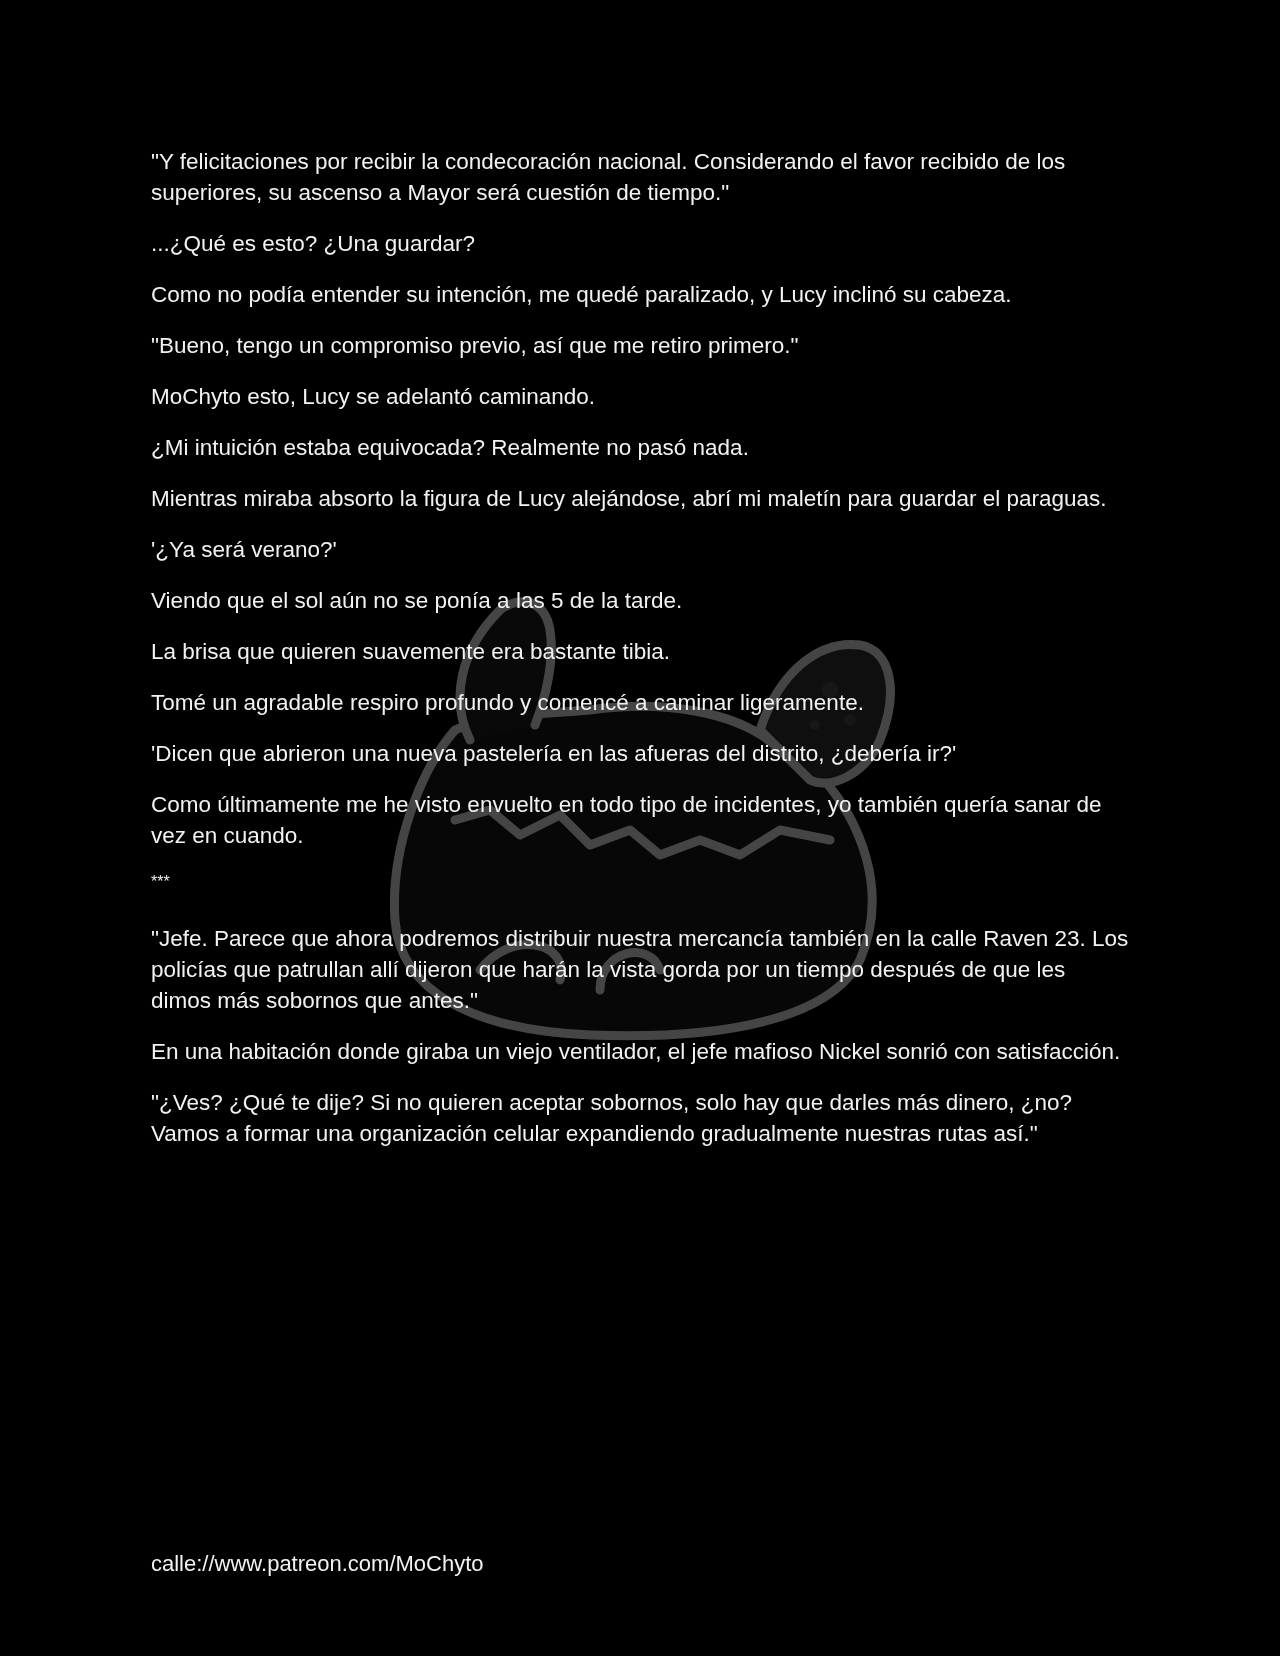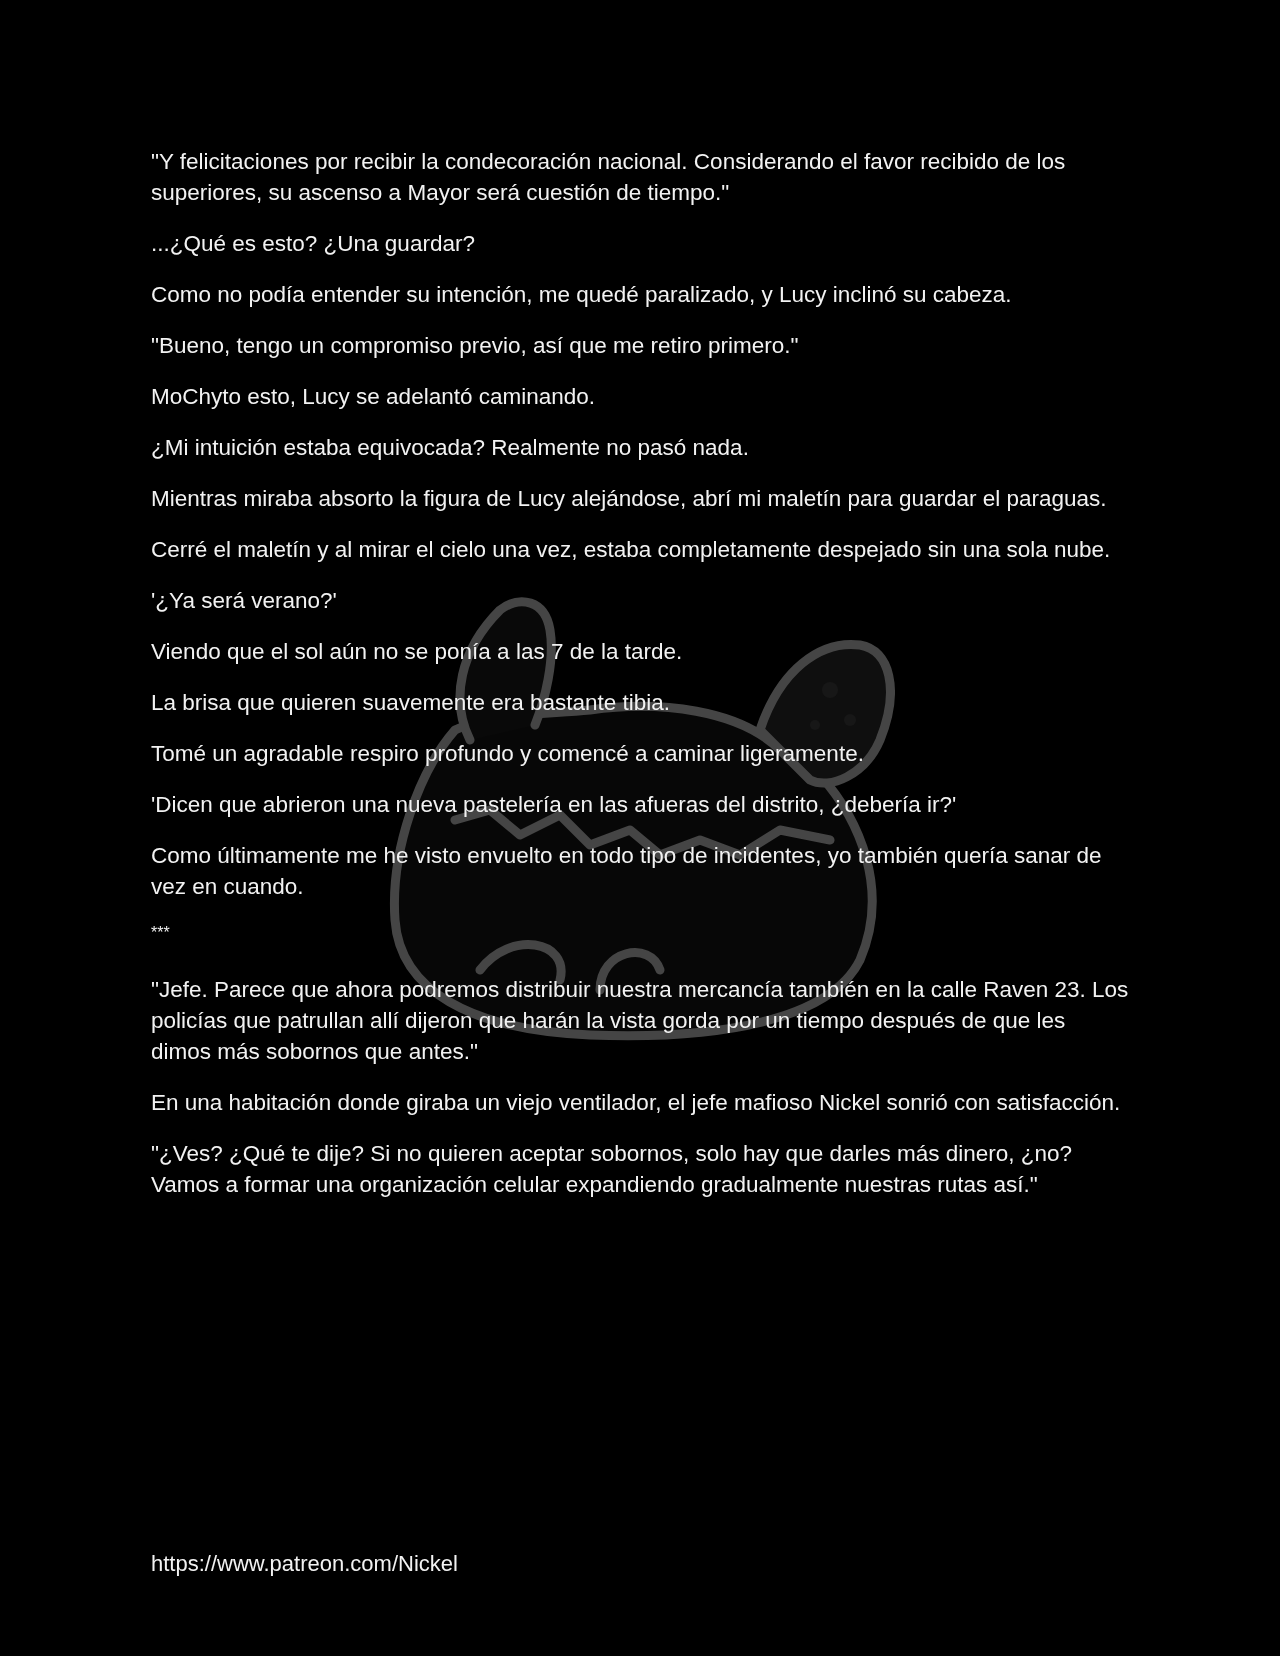--- a/index.html
+++ b/index.html
@@ -87,26 +87,25 @@
 </svg>
 
 <div class="page">
   <p class="para">"Y felicitaciones por recibir la condecoración nacional. Considerando el favor recibido de los superiores, su ascenso a Mayor será cuestión de tiempo."</p>
   <p class="para">...¿Qué es esto? ¿Una guardar?</p>
   <p class="para">Como no podía entender su intención, me quedé paralizado, y Lucy inclinó su cabeza.</p>
   <p class="para">"Bueno, tengo un compromiso previo, así que me retiro primero."</p>
   <p class="para">MoChyto esto, Lucy se adelantó caminando.</p>
   <p class="para">¿Mi intuición estaba equivocada? Realmente no pasó nada.</p>
   <p class="para">Mientras miraba absorto la figura de Lucy alejándose, abrí mi maletín para guardar el paraguas.</p>
-  <p class="para">Cerré el maletín y al mirar el cielo una vez, estaba completamente despejado sin una sola nube.</p>
   <p class="para">'¿Ya será verano?'</p>
-  <p class="para">Viendo que el sol aún no se ponía a las 7 de la tarde.</p>
+  <p class="para">Viendo que el sol aún no se ponía a las 5 de la tarde.</p>
   <p class="para">La brisa que quieren suavemente era bastante tibia.</p>
   <p class="para">Tomé un agradable respiro profundo y comencé a caminar ligeramente.</p>
   <p class="para">'Dicen que abrieron una nueva pastelería en las afueras del distrito, ¿debería ir?'</p>
   <p class="para">Como últimamente me he visto envuelto en todo tipo de incidentes, yo también quería sanar de vez en cuando.</p>
   <p class="para sep">***</p>
   <p class="para">"Jefe. Parece que ahora podremos distribuir nuestra mercancía también en la calle Raven 23. Los policías que patrullan allí dijeron que harán la vista gorda por un tiempo después de que les dimos más sobornos que antes."</p>
   <p class="para">En una habitación donde giraba un viejo ventilador, el jefe mafioso Nickel sonrió con satisfacción.</p>
   <p class="para">"¿Ves? ¿Qué te dije? Si no quieren aceptar sobornos, solo hay que darles más dinero, ¿no? Vamos a formar una organización celular expandiendo gradualmente nuestras rutas así."</p>
 </div>
 
-<a class="footer-link">https://www.patreon.com/Nickel</a>
+<a class="footer-link">calle://www.patreon.com/MoChyto</a>
 
 </body></html>

